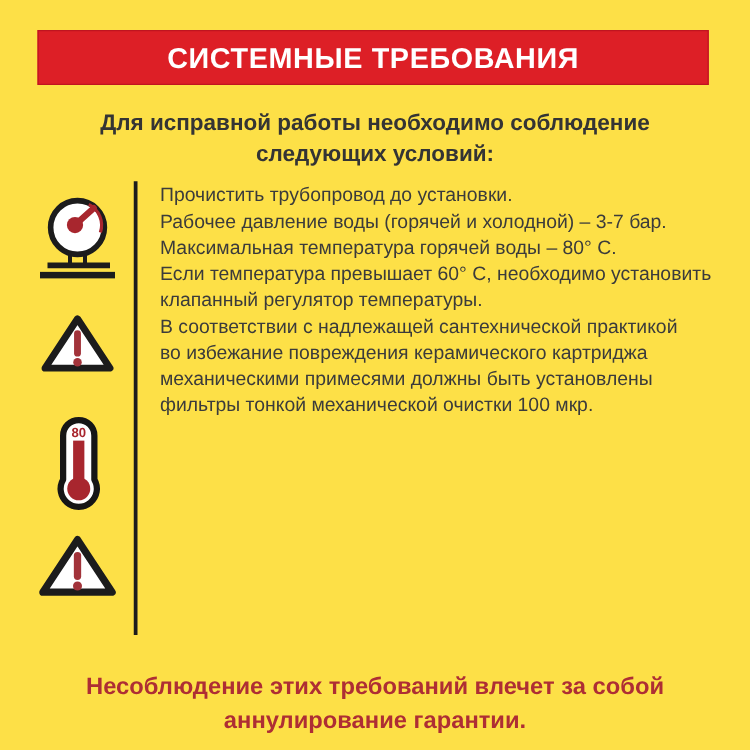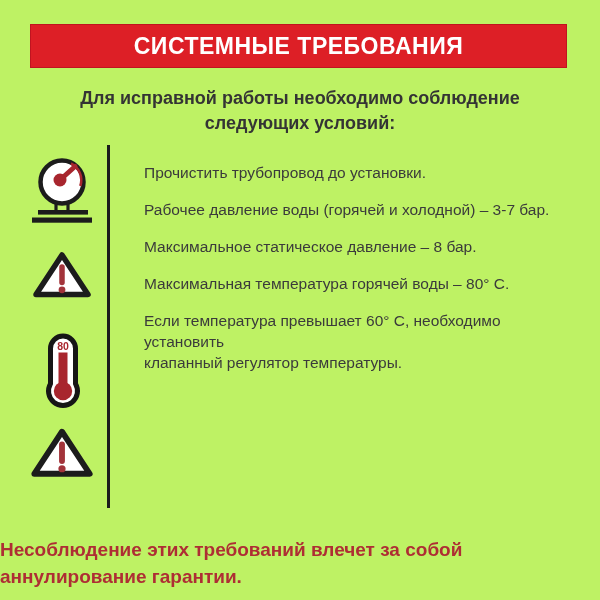--- a/index.html
+++ b/index.html
@@ -1,17 +1,17 @@
 <!DOCTYPE html>
 <html><head>
 <meta charset="utf-8">
 <style>
   html,body{margin:0;padding:0;background:#ffffff;}
   .page{
-    position:relative;width:600px;height:600px;background:#bef264;overflow:hidden;
+    position:relative;width:600px;height:600px;background:#fde047;overflow:hidden;
     font-family:"Liberation Sans","DejaVu Sans",sans-serif;
   }
   .banner{
     position:absolute;left:30px;top:24px;width:537px;height:44px;
     background:#dd1f26;border:1px solid #c01420;box-sizing:border-box;
     display:flex;align-items:center;justify-content:center;
   }
   .banner-title{
     color:#ffffff;font-weight:bold;font-size:23px;letter-spacing:0.5px;
     white-space:pre-line;text-align:center;
@@ -21,31 +21,31 @@
     text-align:center;font-weight:bold;font-size:18px;line-height:25px;
     color:#343434;white-space:pre-line;
   }
   .divider{
     position:absolute;left:107px;top:145px;width:3px;height:363px;background:#1c1c1c;
   }
   .req-col{
     position:absolute;left:128px;top:146px;width:455px;
   }
   .req{
-    margin:16px;font-size:15.5px;line-height:21px;color:#3b3b3b;white-space:pre-line;
+    margin:0;font-size:15.5px;line-height:21px;color:#3b3b3b;white-space:pre-line;
   }
   .req.red{color:#b04249;}
   .icon{position:absolute;}
   .icon-gauge{left:30px;top:155px;}
   .icon-warning-1{left:31px;top:250px;}
   .icon-thermo{left:45px;top:333px;}
   .icon-warning-2{left:29px;top:426px;}
   .footer{
     position:absolute;left:0;top:536px;width:600px;
-    text-align:left;font-weight:bold;font-size:19px;line-height:27px;
+    text-align:center;font-weight:bold;font-size:19px;line-height:27px;
     color:#ae2e34;white-space:pre-line;
   }
 </style>
 </head>
 <body>
 
 <div class="page">
 
   <div class="banner">
     <span class="banner-title">СИСТЕМНЫЕ ТРЕБОВАНИЯ</span>
@@ -82,22 +82,25 @@
     <path d="M31 5 L57 44.5 L5 44.5 Z" fill="#ffffff" stroke="#1c1c1c" stroke-width="5.5" stroke-linejoin="round"></path>
     <line x1="31" y1="17" x2="31" y2="32.5" stroke="#a2333a" stroke-width="5.5" stroke-linecap="round"></line>
     <circle cx="31" cy="39.8" r="3.4" fill="#a2333a"></circle>
   </svg>
 
   <div class="divider"></div>
 
   <div class="req-col">
     <p class="req">Прочистить трубопровод до установки.</p>
     <p class="req">Рабочее давление воды (горячей и холодной) – 3-7 бар.</p>
-    <p class="req">Максимальное статическое давление – 8 бар.</p>
     <p class="req">Максимальная температура горячей воды – 80° C.</p>
     <p class="req">Если температура превышает 60° C, необходимо установить
 клапанный регулятор температуры.</p>
+    <p class="req">В соответствии с надлежащей сантехнической практикой
+во избежание повреждения керамического картриджа
+механическими примесями должны быть установлены
+фильтры тонкой механической очистки 100 мкр.</p>
   </div>
 
   <div class="footer">Несоблюдение этих требований влечет за собой
 аннулирование гарантии.</div>
 
 </div>
 
 </body></html>

